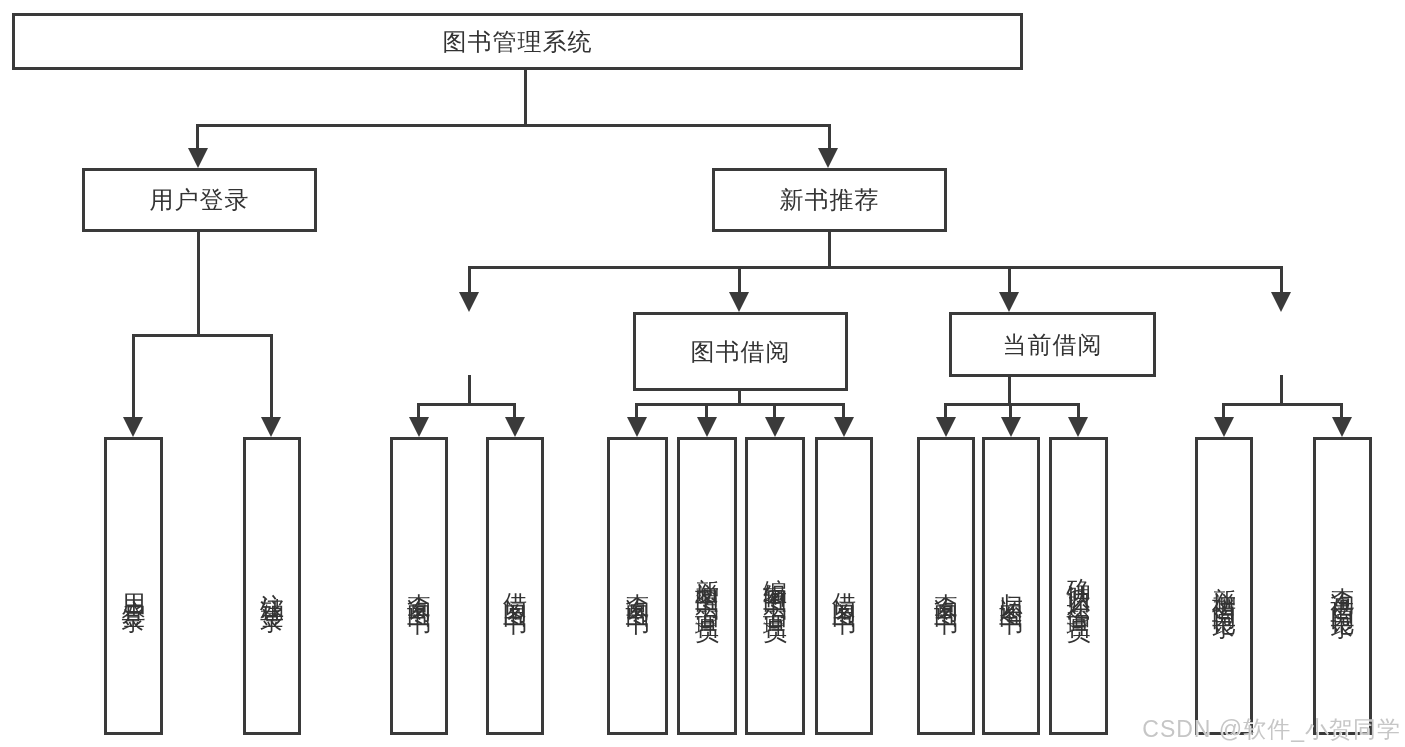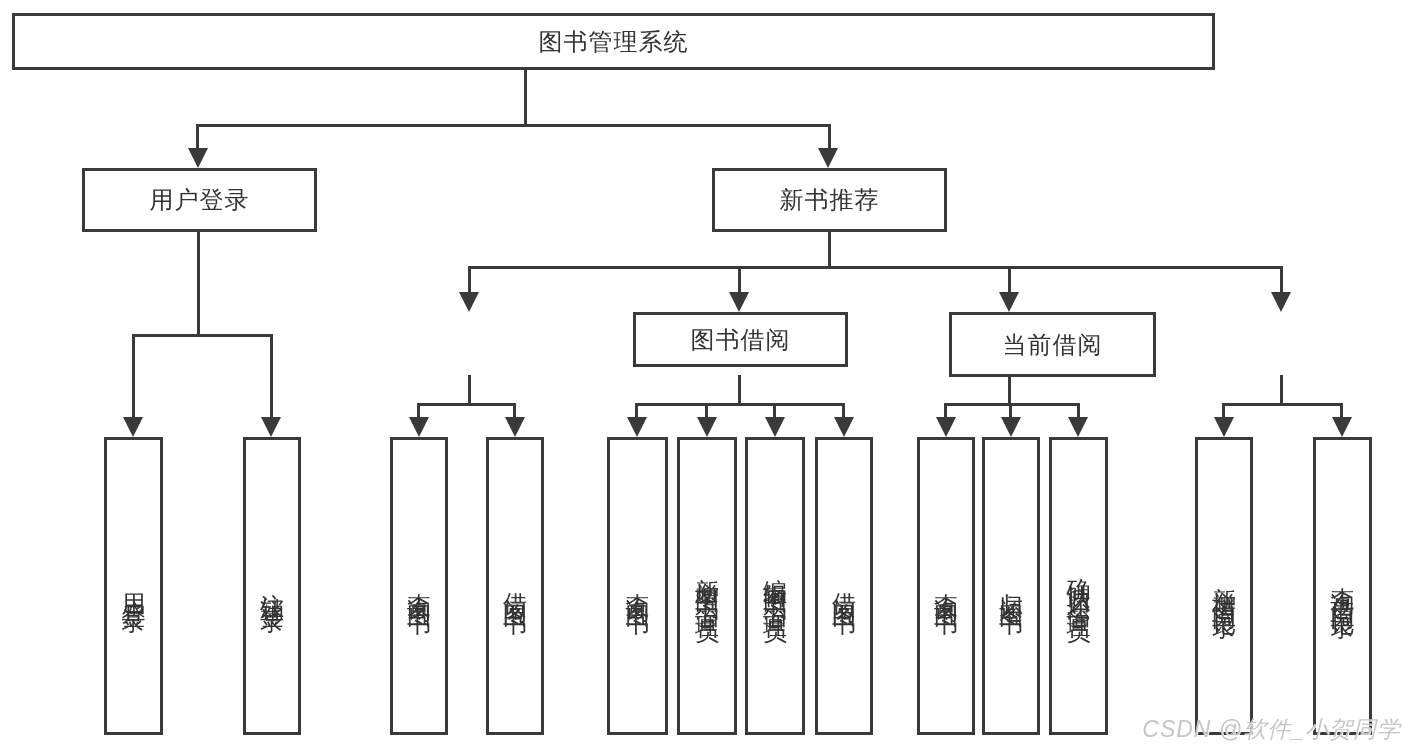--- a/index.html
+++ b/index.html
@@ -51,29 +51,28 @@
   .watermark {
     position: absolute;
     right: 4px;
     bottom: 2px;
     font-size: 23px;
     letter-spacing: 1px;
     color: var(--wm);
     text-shadow: 1px 1px 0 rgba(255,255,255,0.9);
     z-index: 10;
     white-space: nowrap;
-    font-style: italic;
   }
 </style>
 </head>
 <body>
 
 <div class="canvas">
 
-  <div class="box" style="left:12px; top:13px; width:1203px; height:57px;">图书管理系统</div>
+  <div class="box" style="left:12px; top:13px; width:1011px; height:57px;">图书管理系统</div>
 
   <div class="vline" style="left:524px; top:69px; height:58px;"></div>
 
   <div class="hline" style="left:196px; top:124px; width:635px;"></div>
 
   <div class="vline" style="left:196px; top:124px; height:27px;"></div>
   <div class="arrow" style="left:188px; top:148px;"></div>
   <div class="vline" style="left:828px; top:124px; height:27px;"></div>
   <div class="arrow" style="left:818px; top:148px;"></div>
 
@@ -92,21 +91,21 @@
 
   <div class="vline" style="left:468px; top:266px; height:28px;"></div>
   <div class="arrow" style="left:459px; top:292px;"></div>
   <div class="vline" style="left:738px; top:266px; height:28px;"></div>
   <div class="arrow" style="left:729px; top:292px;"></div>
   <div class="vline" style="left:1008px; top:266px; height:28px;"></div>
   <div class="arrow" style="left:999px; top:292px;"></div>
   <div class="vline" style="left:1280px; top:266px; height:28px;"></div>
   <div class="arrow" style="left:1271px; top:292px;"></div>
 
-  <div class="box" style="left:633px; top:312px; width:215px; height:55px;">图书借阅</div>
+  <div class="box" style="left:633px; top:312px; width:215px; height:79px;">图书借阅</div>
   <div class="box" style="left:903px; top:312px; width:207px; height:65px;margin-left:46px;">当前借阅</div>
 
   <div class="vline" style="left:468px; top:375px; height:30px;"></div>
   <div class="hline" style="left:417px; top:403px; width:99px;"></div>
   <div class="vline" style="left:417px; top:403px; height:16px;"></div>
   <div class="arrow" style="left:409px; top:417px;"></div>
   <div class="vline" style="left:513px; top:403px; height:16px;"></div>
   <div class="arrow" style="left:505px; top:417px;"></div>
 
   <div class="vline" style="left:738px; top:375px; height:30px;"></div>

